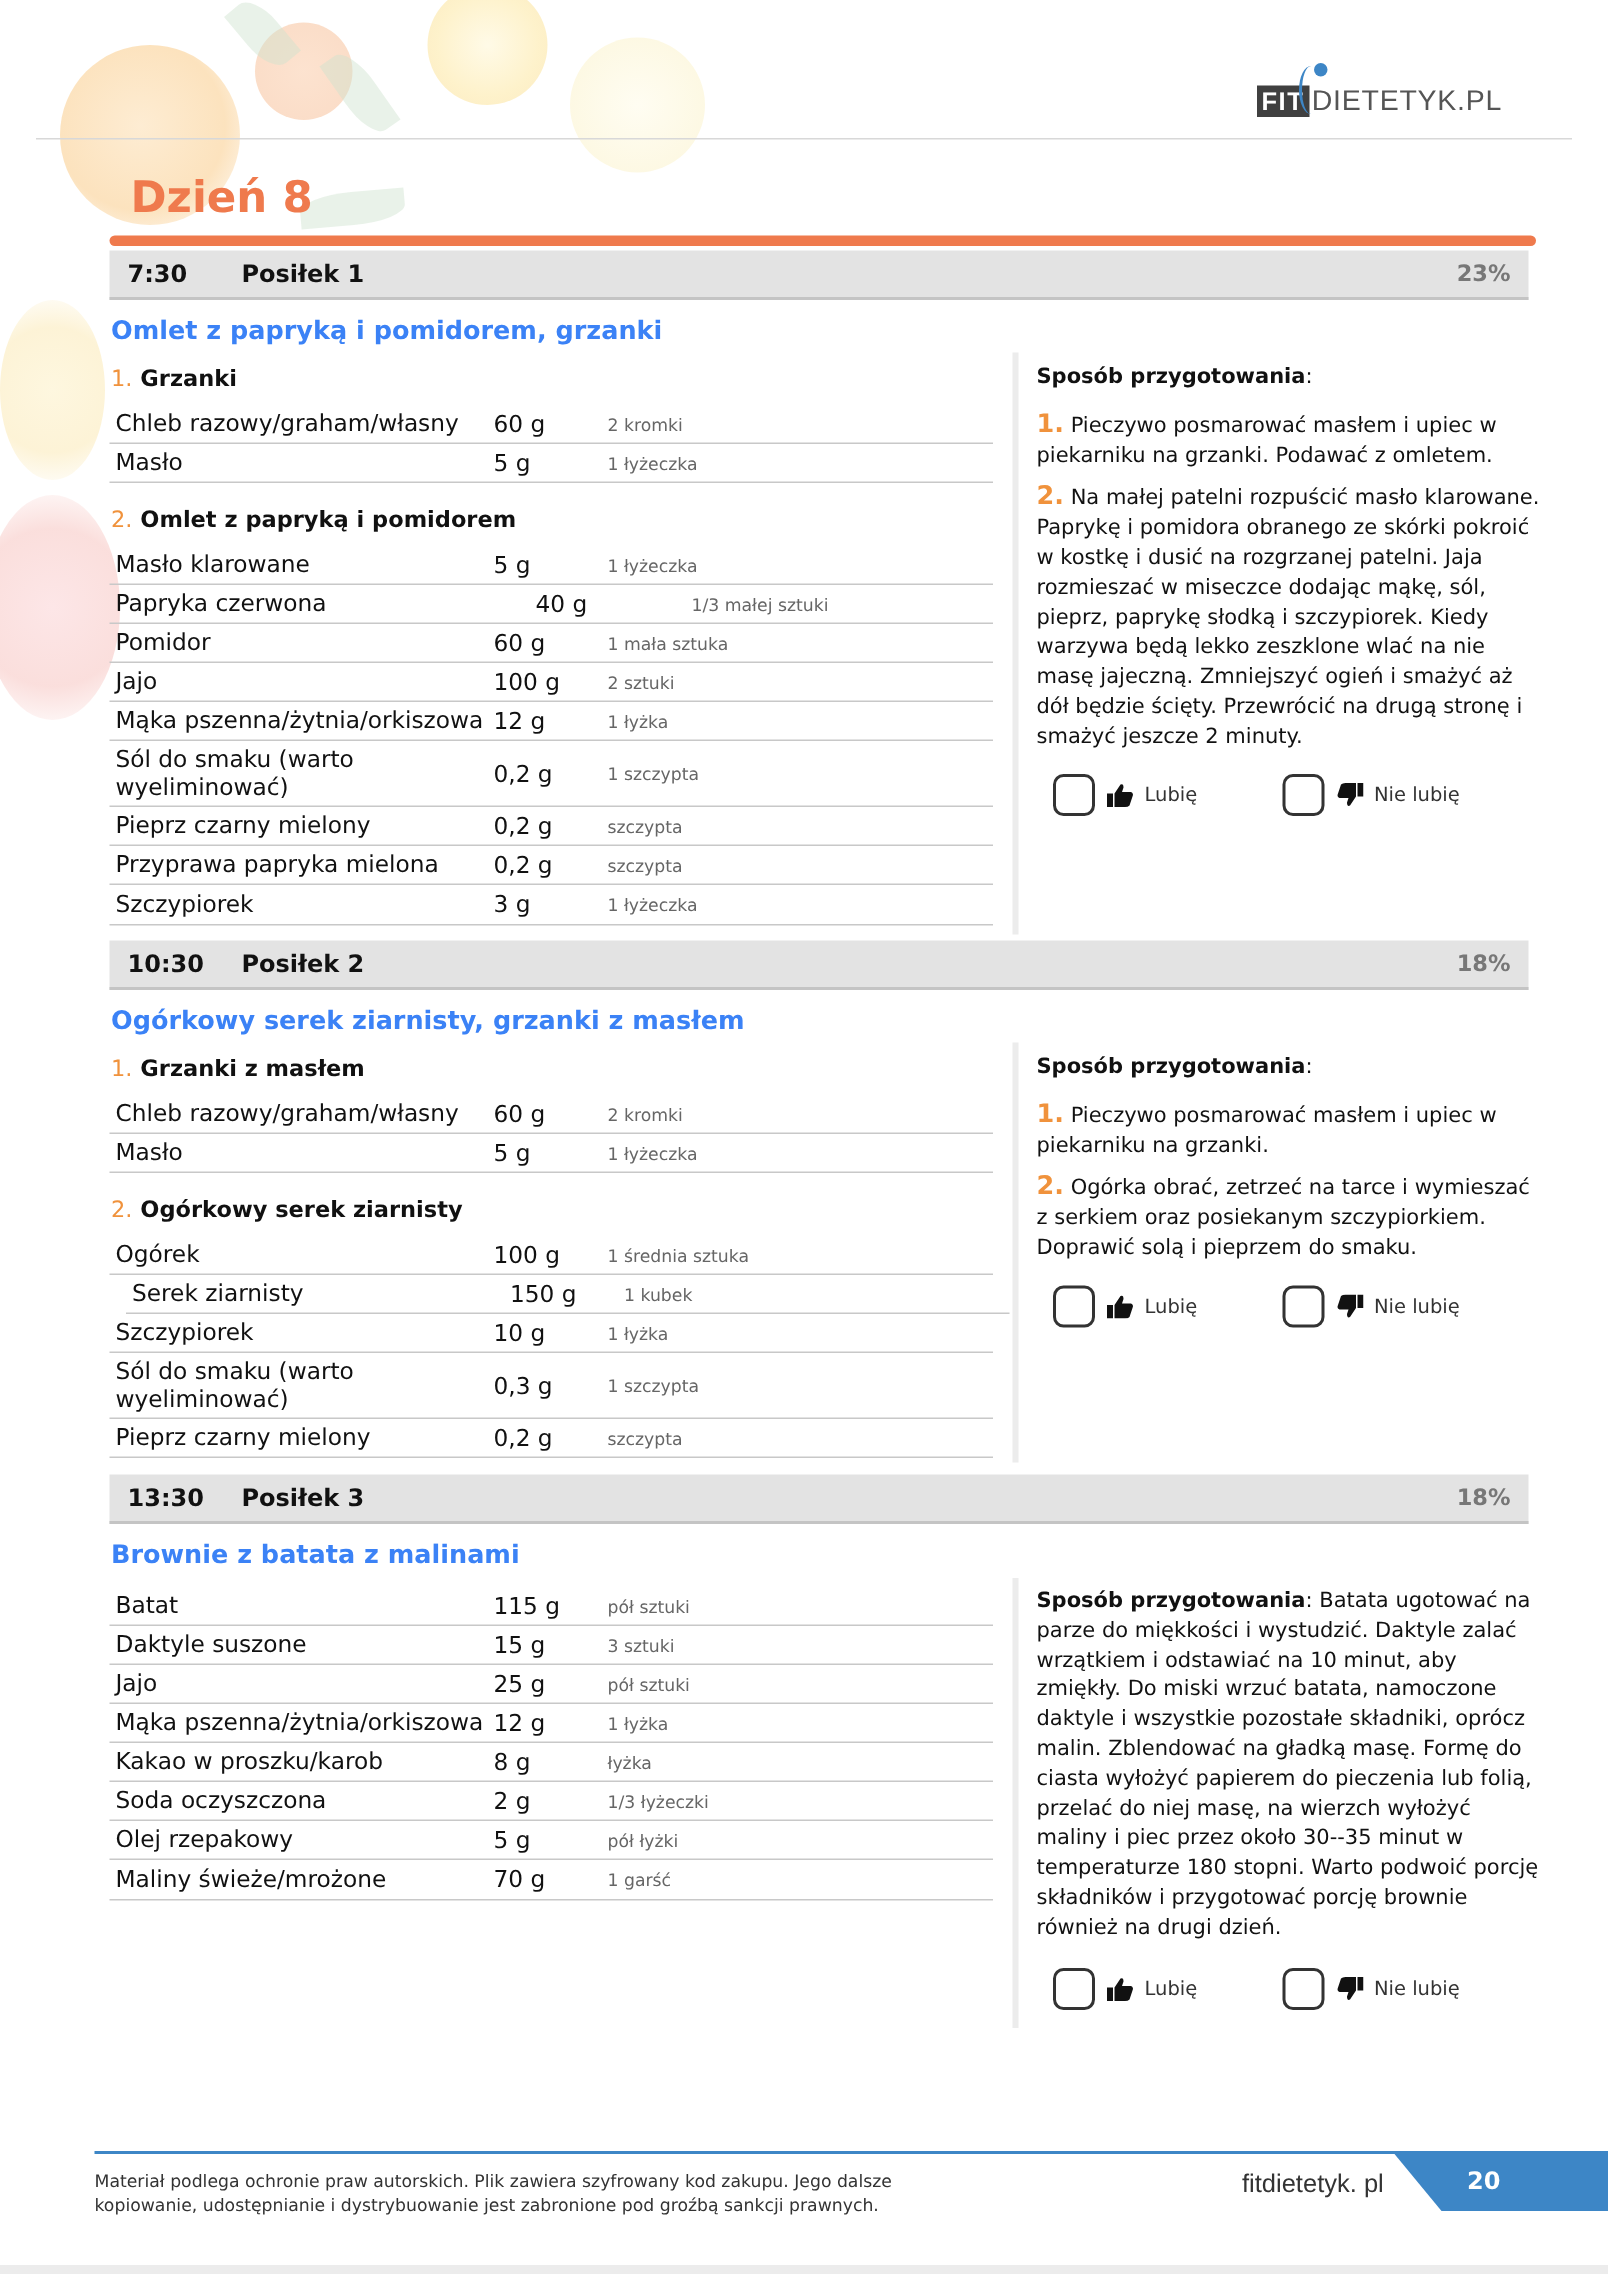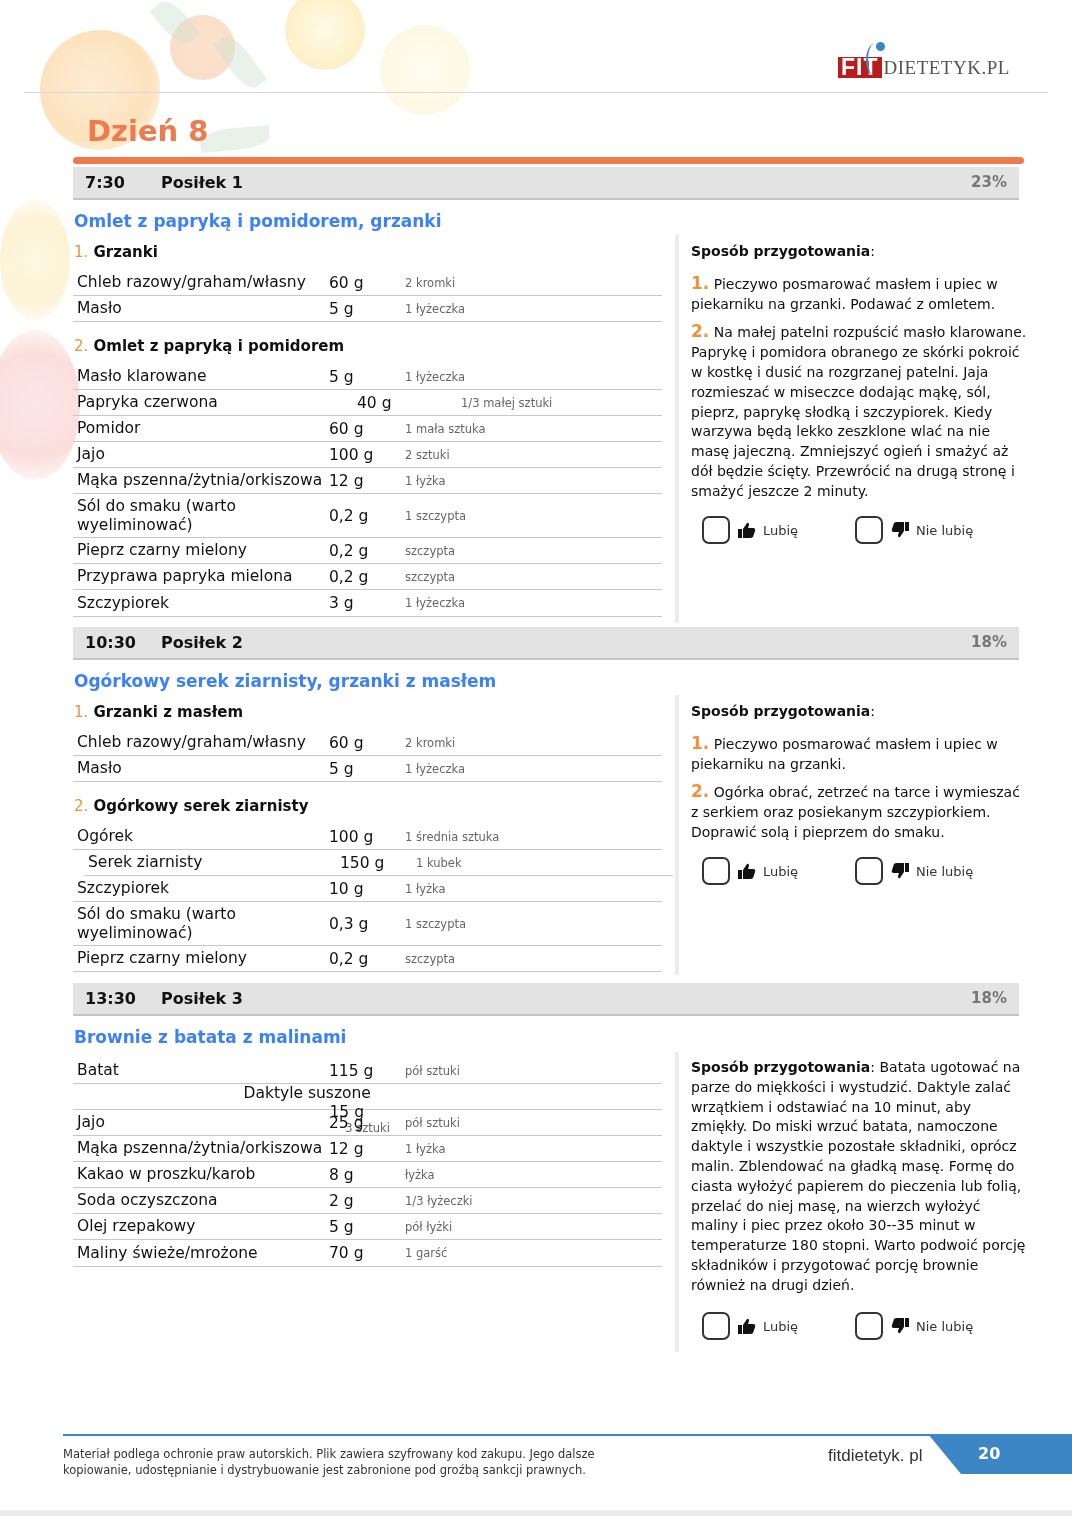--- a/index.html
+++ b/index.html
@@ -22,27 +22,27 @@
   .leaf { position: absolute; background: #cfe3cf; opacity: .45; border-radius: 50% 0 50% 0; pointer-events: none; }
   .l1 { left: 150px; top: 10px; width: 50px; height: 25px; transform: rotate(50deg); }
   .l2 { left: 210px; top: 50px; width: 60px; height: 24px; transform: rotate(55deg); }
   .l3 { left: 200px; top: 128px; width: 70px; height: 22px; transform: rotate(-5deg); }
 
   .header-logo {
     position: absolute; left: 838px; top: 42px; height: 36px;
     display: flex; align-items: flex-end;
   }
   .logo-fit {
-    background: #b91c1c; color: #fff; font-weight: bold; font-size: 23px;
+    background: #404040; color: #fff; font-weight: bold; font-size: 17px;
     padding: 1px 3px; line-height: 19px; letter-spacing: 1px;
     font-family: "Liberation Sans", sans-serif;
   }
   .logo-rest {
     color: #555; font-size: 19px; line-height: 20px; margin-left: 2px;
-    letter-spacing: 0.5px; font-family: Liberation Serif, serif;
+    letter-spacing: 0.5px; font-family: Liberation Sans, sans-serif;
   }
   .logo-dot {
     position: absolute; left: 38px; top: 0px; width: 9px; height: 9px;
     background: #3d86c6; border-radius: 50%;
   }
   .logo-arc {
     position: absolute; left: 28px; top: 2px; width: 16px; height: 32px;
     border-left: 2px solid #3d86c6; border-radius: 50%;
   }
   .header-rule { position: absolute; left: 24px; right: 24px; top: 92px; height: 1px; background: #d8d8d8; }
@@ -323,21 +323,21 @@
   <span class="name">Posiłek 3</span>
   <span class="pct">18%</span>
 </div>
 <div class="dish-title" style="top:1027px;">Brownie z batata z malinami</div>
 
 <div class="ing-row" style="top:1058px;height:26px;">
   <span class="iname">Batat</span>
   <span class="iqty">115 g</span>
   <span class="iunit">pół sztuki</span>
 </div>
-<div class="ing-row" style="top:1084px;height:26px;flex-direction:column;">
+<div class="ing-row" style="top:1084px;height:26px;">
   <span class="iname">Daktyle suszone</span>
   <span class="iqty">15 g</span>
   <span class="iunit">3 sztuki</span>
 </div>
 <div class="ing-row" style="top:1110px;height:26px;">
   <span class="iname">Jajo</span>
   <span class="iqty">25 g</span>
   <span class="iunit">pół sztuki</span>
 </div>
 <div class="ing-row" style="top:1136px;height:26px;">

